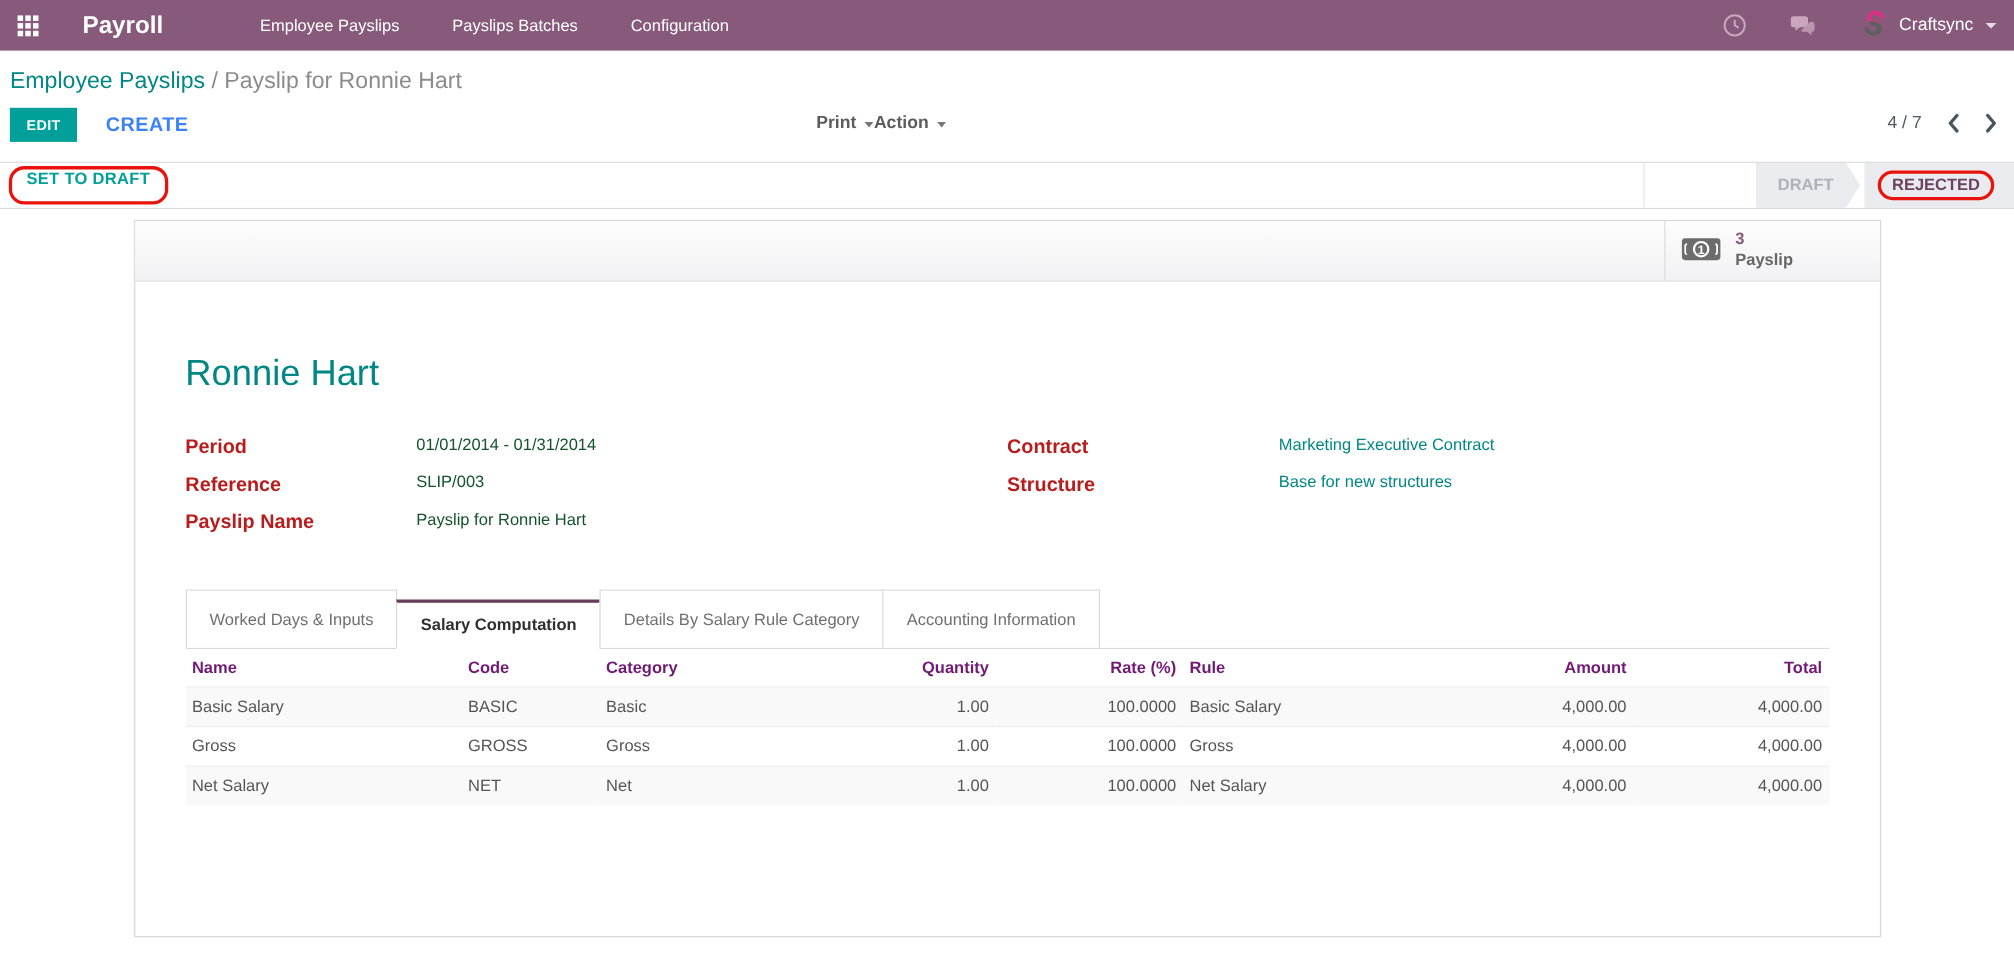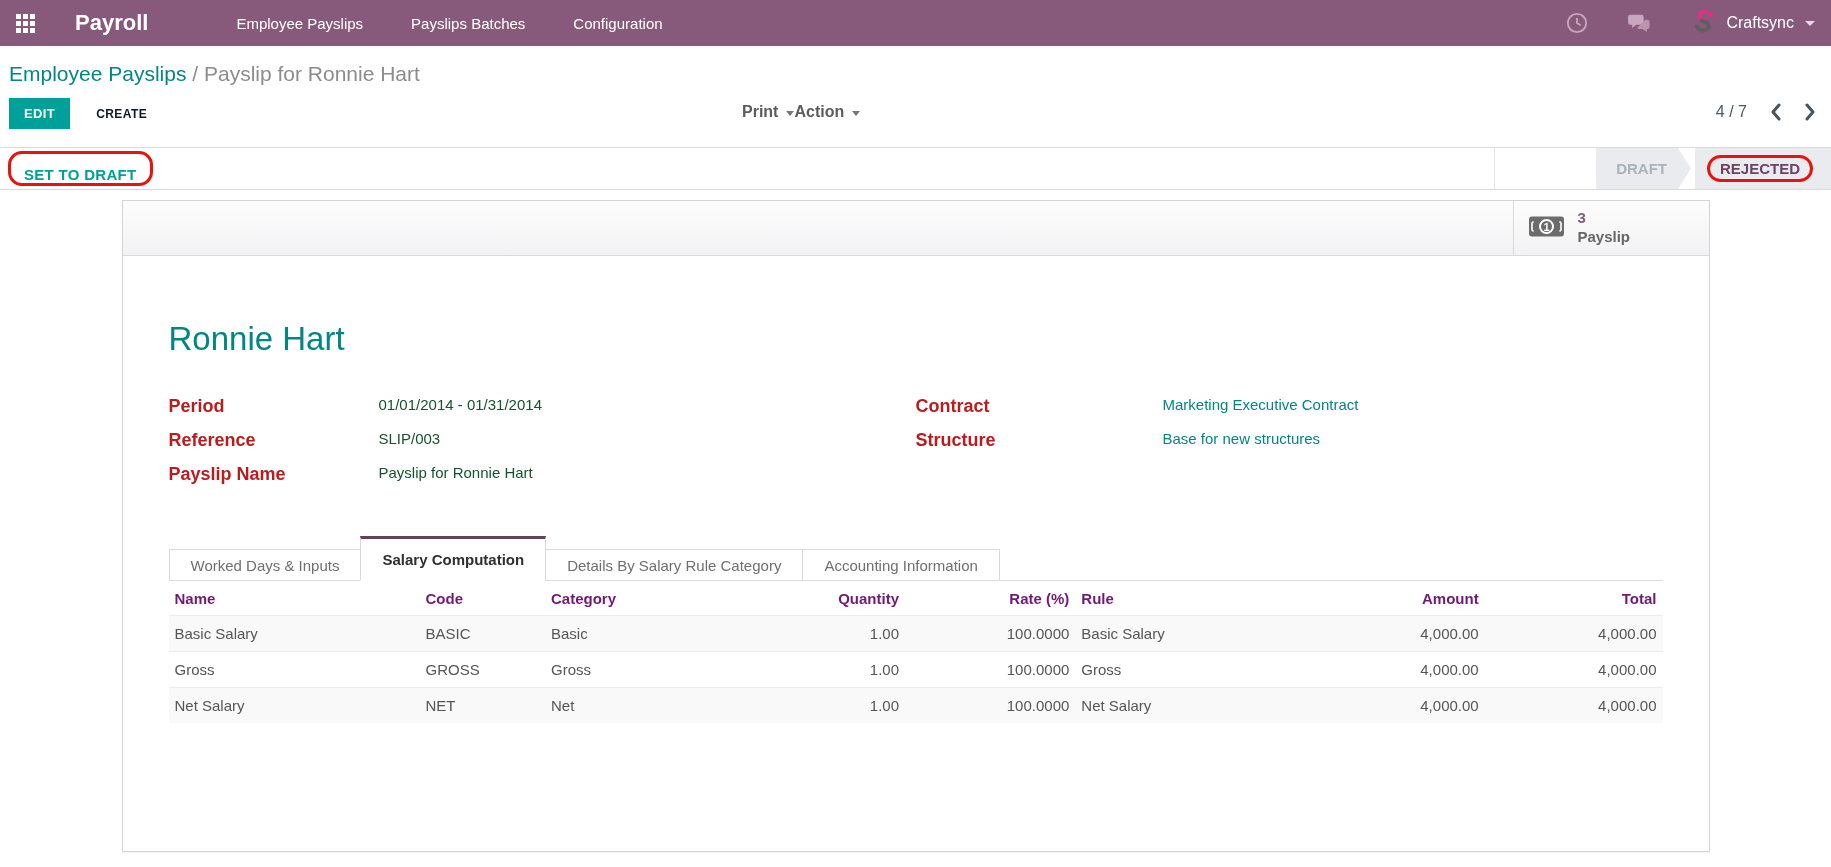--- a/index.html
+++ b/index.html
@@ -21,32 +21,32 @@
   .user-name { font-size: 16px; }
   .caret { width: 0; height: 0; border-left: 5px solid transparent; border-right: 5px solid transparent; border-top: 5px solid #e8d9e3; margin-left: 2px; }
   
   .breadcrumb-row { padding: 16px 16px 0 9px; font-size: 21px; height: 44px; }
   .bc-parent { color: #008784; cursor: pointer; }
   .bc-sep, .bc-current { color: #8c8c8c; }
   .cp-row { position: relative; height: 40px; margin-top: 8px; }
   .left-actions { position: absolute; left: 9px; top: 0; display: flex; align-items: center; gap: 26px; }
   .btn-edit { background: #00A09A; color: #fff; border: none; height: 31px; padding: 0 15px;
               font-size: 13px; font-weight: 700; letter-spacing: .4px; cursor: pointer; font-family: inherit; }
-  .btn-create { background: none; border: none; color: #0f172a; font-size: 12px; font-weight: 700;
+  .btn-create { background: none; border: none; color: #3b82f6; font-size: 18px; font-weight: 700;
                 letter-spacing: .4px; cursor: pointer; font-family: inherit; }
   .center-actions { position: absolute; left: 742px; top: 5px; display: flex; }
   .dd-btn { display: flex; align-items: center; gap: 8px; color: #5c5c5c; font-size: 16px; font-weight: 700; cursor: pointer; background:none; border:none; font-family: inherit; }
   .dd-caret { width: 0; height: 0; border-left: 4px solid transparent; border-right: 4px solid transparent; border-top: 5px solid #777; margin-top: 2px; }
   .pager { position: absolute; right: 14px; top: 5px; display: flex; align-items: center; gap: 22px; }
   .pager-value { color: #4c5a64; font-size: 16px; }
   .pager-arrow { cursor: pointer; display: flex; align-items: center; }
   
   .statusbar { height: 43px; margin-top: 9px; border-top: 1px solid #d9d9d9; border-bottom: 1px solid #d9d9d9;
                background: #fff; display: flex; align-items: stretch; }
-  .annot { border: 3px solid #e8130d; border-radius: 14px; display: flex; align-items: flex-end; }
+  .annot { border: 3px solid #e8130d; border-radius: 14px; display: flex; align-items: flex-start; }
   .std-annot { margin: 3px 0 3px 8px; padding: 0 13px; }
   .btn-set-draft { background: none; border: none; color: #00A09A; font-size: 15px; font-weight: 700;
                    letter-spacing: .3px; cursor: pointer; font-family: inherit; }
   .status-right { margin-left: auto; display: flex; align-items: stretch; }
   .status-div { border-left: 1px solid #e4e4e4; }
   .status-gap { width: 62px; }
   .step { background: #e9ebee; display: flex; align-items: center; font-size: 15px; font-weight: 700; }
   .step-draft { color: #abb2b9; padding: 0 24px 0 20px; margin-right: 4px;
                 clip-path: polygon(0 0, calc(100% - 13px) 0, 100% 50%, calc(100% - 13px) 100%, 0 100%); margin-left: 39px; }
   .step-current { padding: 0 18px 0 12px; }
@@ -70,21 +70,21 @@
   .frow { display: flex; min-height: 34px; }
   .flabel { width: 210px; flex: 0 0 210px; font-size: 18px; font-weight: 700; color: #b91c1c; padding-top: 2px; }
   .fgroup.right .flabel { flex-basis: 212px; width: 212px; }
   .fvalue { font-size: 15px; color: #14532d; padding-top: 2px; }
   .fvalue.link { color: #008784; cursor: pointer; margin-left: 35px; }
   .checkbox { width: 17px; height: 17px; border-radius: 3px; background: #8fd0cd; margin-top: 2px;
               display: flex; align-items: center; justify-content: center; cursor: default; }
   .checkbox::after { content: "✓"; color: #fff; font-size: 12px; font-weight: 700; }
   
   .tabs { display: flex; margin-top: 40px; border-bottom: 1px solid #d9d9d9; align-items: flex-end; }
-  .tab { height: 32px; display: flex; align-items: center; padding: 0 21px; font-size: 15px; color: #6f6f6f;
+  .tab { height: 54px; display: flex; align-items: center; padding: 0 21px; font-size: 15px; color: #6f6f6f;
          background: #fff; border: 1px solid #d9d9d9; margin-right: -1px; margin-bottom: -1px; cursor: pointer; }
   .tab.active { border-top: 3px solid #664059; border-bottom: 1px solid #fff; color: #2f2f2f; font-weight: 700; height: 45px; }
   
   table.lines { width: 100%; border-collapse: collapse; }
   table.lines th { text-align: left; font-size: 15px; font-weight: 700; color: #701a75; padding: 9px 6px 8px 6px; }
   table.lines td { font-size: 15px; color: #555; padding: 9px 6px; border-top: 1px solid #ececec; cursor: pointer; }
   table.lines .num { text-align: right; }
   table.lines tbody tr:nth-child(odd) { background: #f9f9f9; }
 </style>
 </head>

